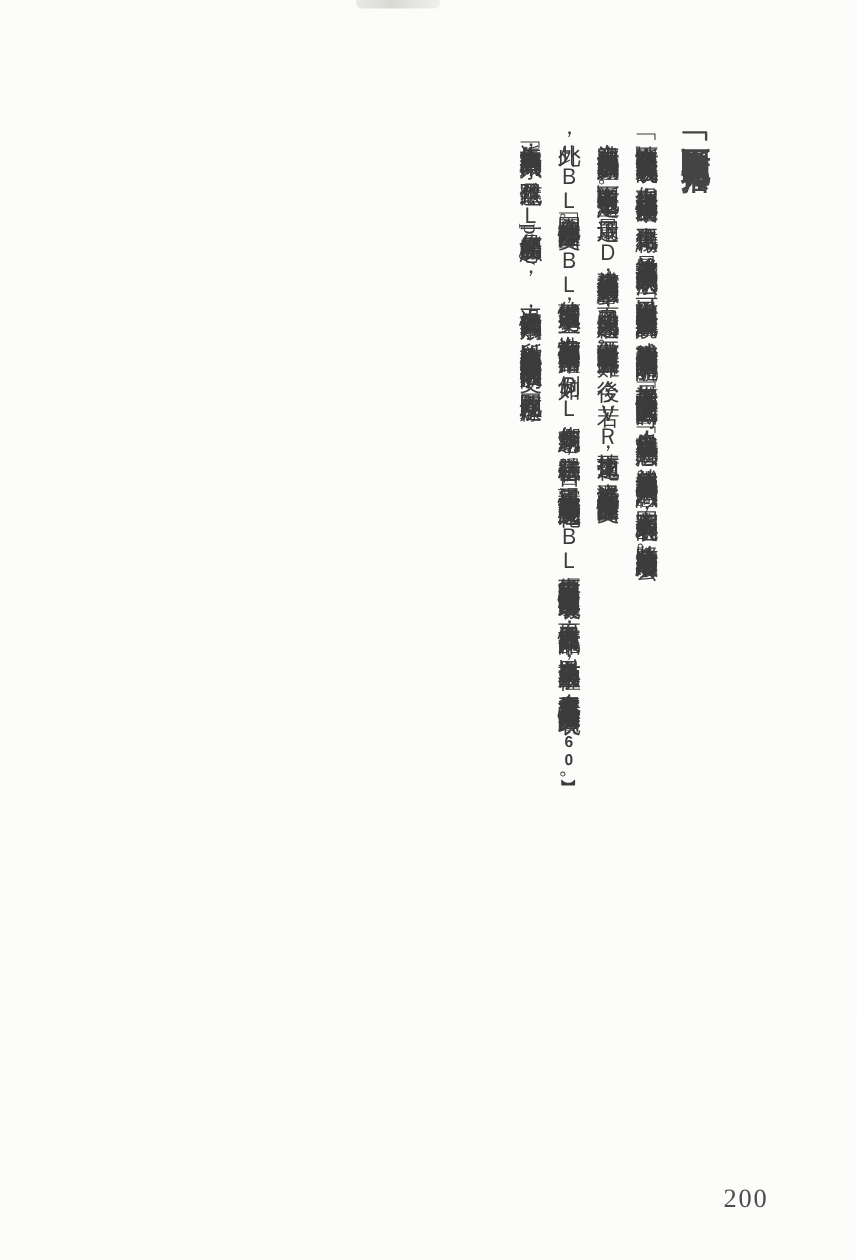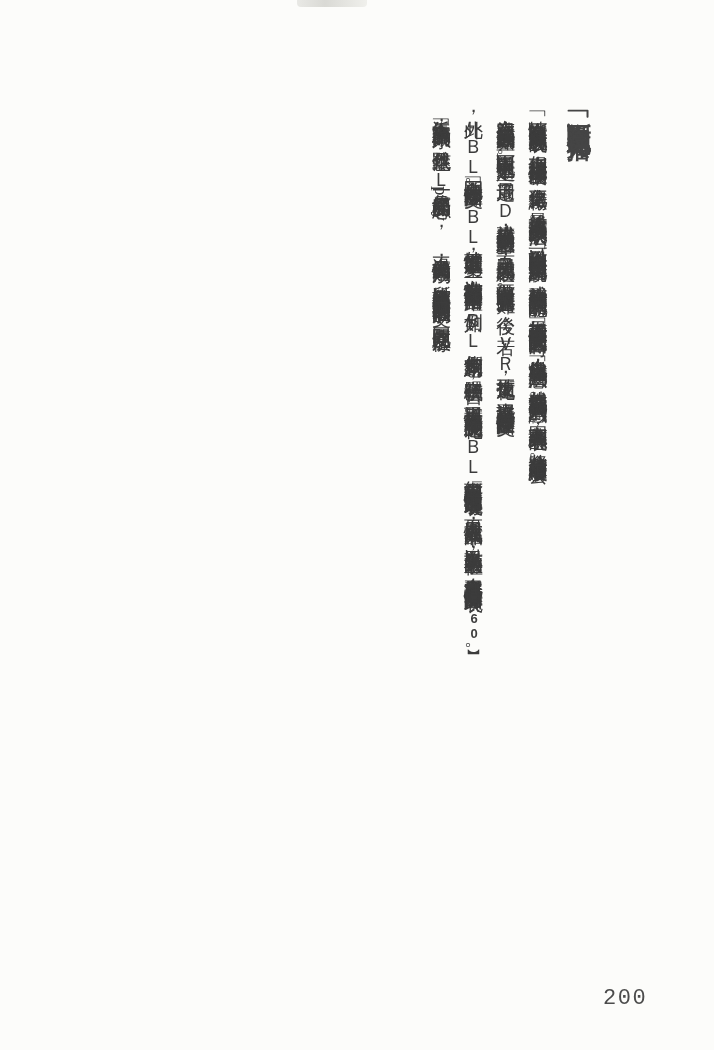--- a/index.html
+++ b/index.html
@@ -53,21 +53,21 @@
     font-family: "Liberation Sans", "DejaVu Sans", sans-serif;
     font-weight: 700;
     font-size: 13px;
     letter-spacing: 0;
     text-orientation: upright;
   }
   .page-number {
     position: absolute;
     top: 986px;
     left: 603px;
-    font-family: Liberation Mono, monospace;
+    font-family: Liberation Serif, serif;
     font-size: 22px;
     letter-spacing: 1.5px;
     color: #4c4c4c;
   }
 </style>
 </head>
 <body>
 
 <div class="page">
 

